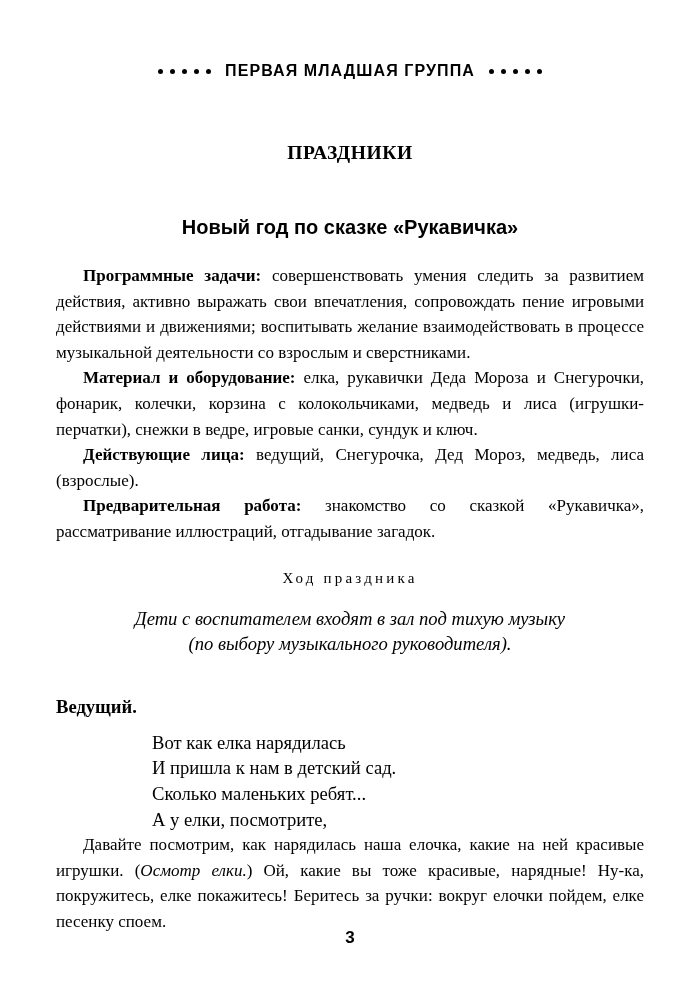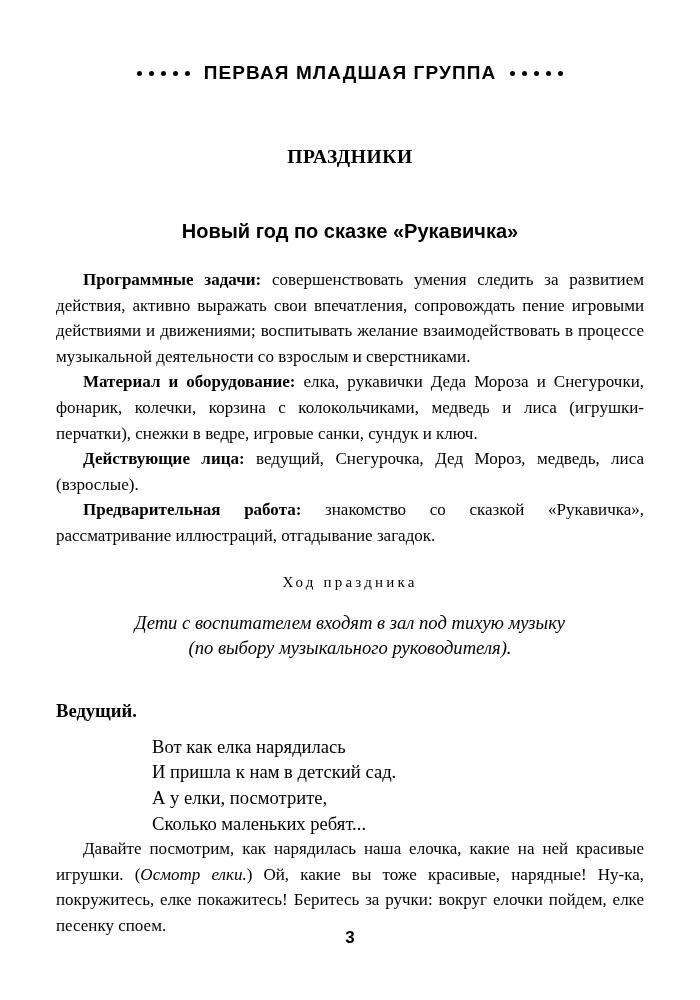--- a/index.html
+++ b/index.html
@@ -39,21 +39,21 @@
   .dots span {
     display: block;
     width: 5px;
     height: 5px;
     border-radius: 50%;
     background: #000;
   }
   .runhead-title {
     font-family: "Liberation Sans", sans-serif;
     font-weight: bold;
-    font-size: 19px;
+    font-size: 16px;
     letter-spacing: 1.1px;
     white-space: nowrap;
   }
 
   
   .section-title {
     text-align: center;
     font-family: Liberation Serif, serif;
     font-weight: bold;
     font-size: 19.5px;
@@ -181,21 +181,21 @@
   <div class="stage-note">
     <div>Дети с воспитателем входят в зал под тихую музыку</div>
     <div>(по выбору музыкального руководителя).</div>
   </div>
 
   <div class="speaker">Ведущий.</div>
 
   <div class="verse">
     <div>Вот как елка нарядилась</div>
     <div>И пришла к нам в детский сад.</div>
+    <div>Сколько маленьких ребят...</div>
     <div>А у елки, посмотрите,</div>
-    <div>Сколько маленьких ребят...</div>
   </div>
 
   <p class="para closing"><span>Давайте посмотрим, как нарядилась наша елочка, какие на ней красивые игрушки. (</span><i>Осмотр елки.</i><span>) Ой, какие вы тоже красивые, нарядные! Ну-ка, покружитесь, елке покажитесь! Беритесь за ручки: вокруг елочки пойдем, елке песенку споем.</span></p>
 
   <div class="page-number">3</div>
 
 </div>
 
 </body></html>

